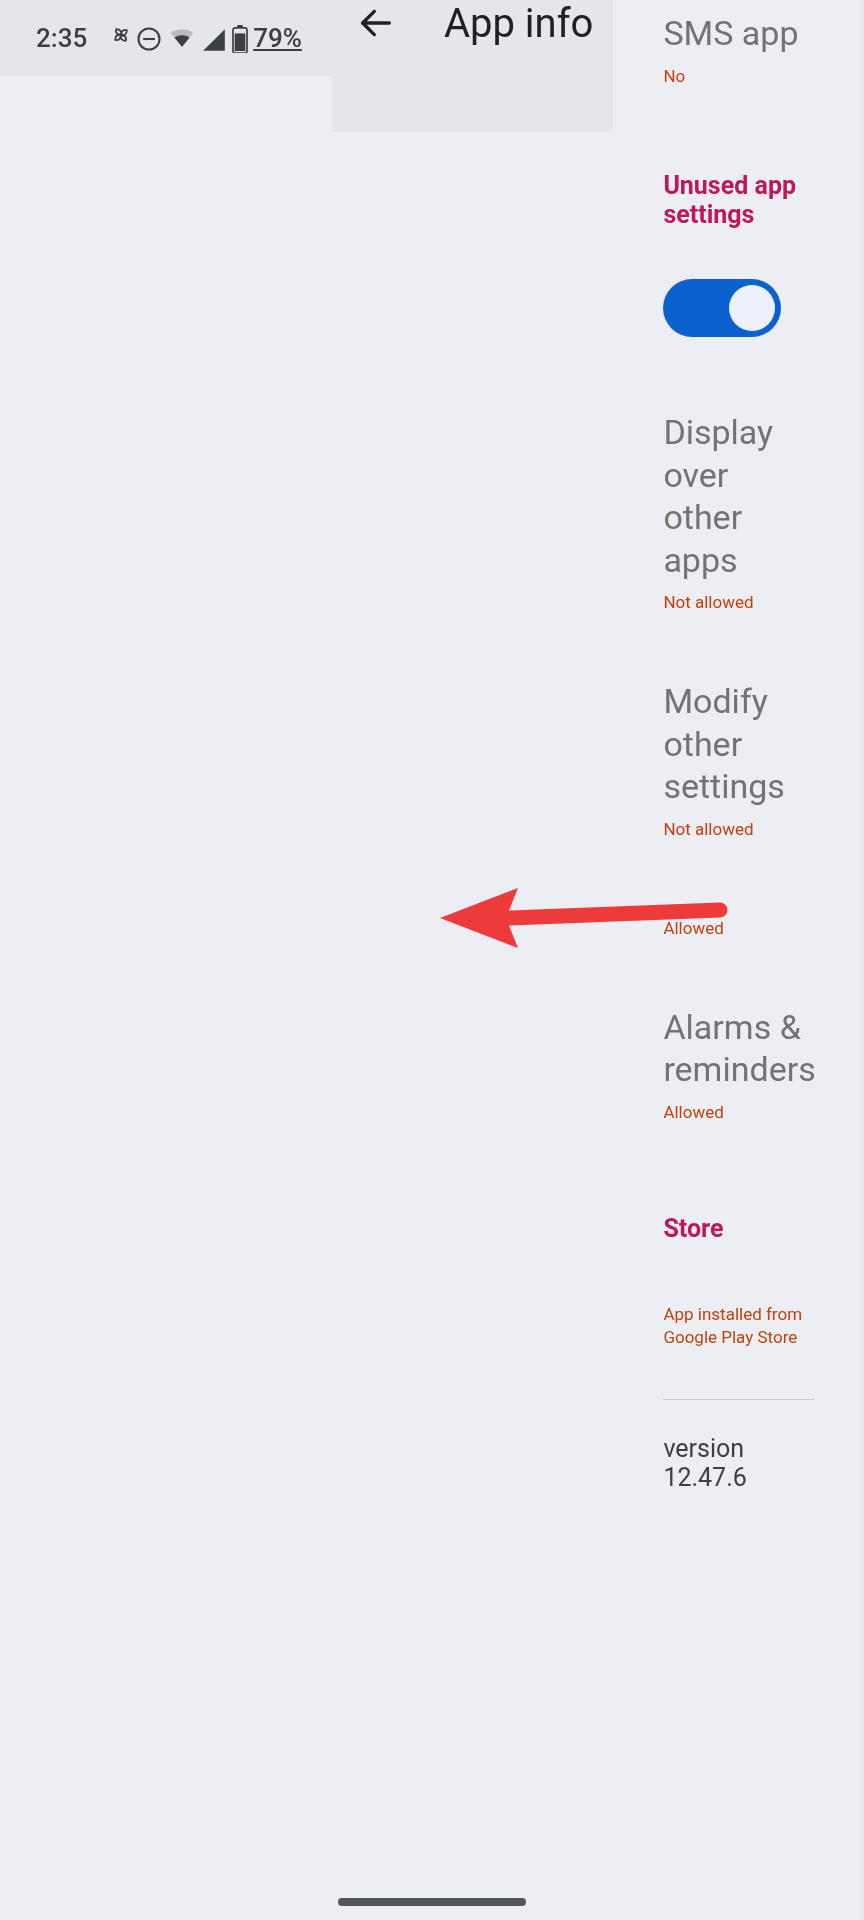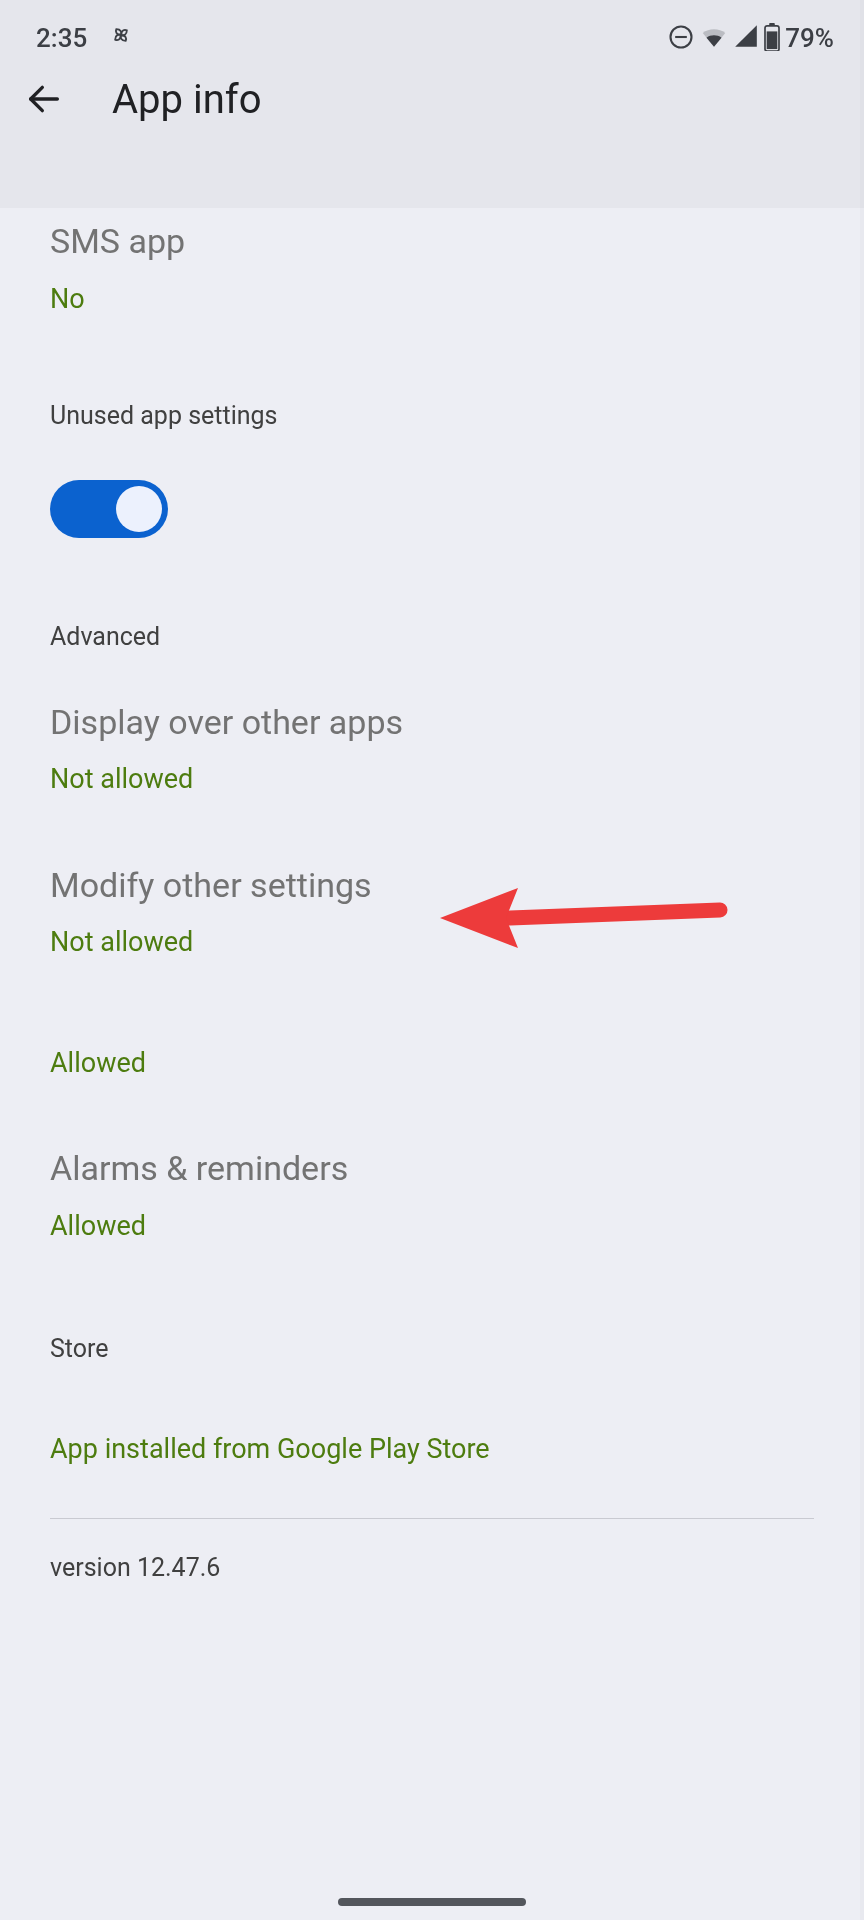--- a/index.html
+++ b/index.html
@@ -1,37 +1,37 @@
 <!DOCTYPE html>
 <html><head>
 <meta charset="utf-8">
 <style>
   * { box-sizing: border-box; margin: 0; padding: 0; }
   html, body { width: 864px; height: 1920px; font-family: 'Roboto', 'Segoe UI', Arial, sans-serif; background: #edeef4; color: #202124; overflow: hidden; }
-  .screen { width: 864px; height: 1920px; display: flex; flex-direction: column; position: relative; }
+  .screen { width: 864px; height: 1920px; display: flex; flex-direction: row; position: relative; }
 
   
   .status-bar { height: 76px; display: flex; align-items: center; justify-content: space-between; padding: 0 30px 0 36px; background: #e5e6ec; color: #3c3f45; font-size: 26px; font-weight: 500; }
   .sb-left { display: flex; align-items: center; gap: 20px; }
-  .sb-right { display: flex; align-items: flex-start; gap: 4px; }
+  .sb-right { display: flex; align-items: flex-end; gap: 4px; text-decoration: underline; }
   .sb-right svg { display: block; }
   .spin-icon { width: 28px; height: 28px; }
 
   
   .header { height: 132px; display: flex; align-items: flex-start; gap: 44px; padding: 0 20px; background: #e5e6ec; }
   .back-btn { width: 48px; height: 48px; display: flex; align-items: center; justify-content: center; background: none; border: none; cursor: pointer; }
   .header-title { font-size: 40px; font-weight: 400; color: #202124; }
 
   
   .content { flex: 1; background: #edeef4; padding: 0 50px; overflow: hidden; }
 
   .row { padding: 30px 0 36px 0; }
   .row-title { font-size: 34px; font-weight: 400; color: #737373; line-height: 1.25; }
-  .row-sub { font-size: 27px; color: #4d7c0f; margin-top: 18px; line-height: 1.35; }
-  .section-title { font-size: 25px; font-weight: 400; color: #404040; padding-top: 54px; padding-bottom: 6px; }
+  .row-sub { font-size: 17px; color: #c2410c; margin-top: 10px; line-height: 1.35; }
+  .section-title { font-size: 25px; font-weight: 700; color: #be185d; padding-top: 54px; padding-bottom: 6px; }
 
   .row.first { padding-top: 12px; padding-bottom: 30px; }
 
   .row.switch-row { display: flex; align-items: center; gap: 30px; padding-top: 44px; padding-bottom: 30px; }
   .switch-row .text-col { flex: 1; }
   .switch-row .row-sub { max-width: 590px; }
 
   
   .toggle { position: relative; width: 118px; height: 58px; border-radius: 30px; background: #0b62cf; flex-shrink: 0; }
   .toggle .knob { position: absolute; right: 6px; top: 6px; width: 46px; height: 46px; border-radius: 50%; background: #ecf1fd; }
@@ -115,21 +115,20 @@
     </div>
 
     <div class="section-title">Unused app settings</div>
 
     <div class="row switch-row">
       <div class="toggle">
         <div class="knob"></div>
       </div>
     </div>
 
-    <div class="section-title">Advanced</div>
 
     <div class="row" style="padding-top:44px;">
       <div class="row-title">Display over other apps</div>
       <div class="row-sub">Not allowed</div>
     </div>
 
     <div class="row">
       <div class="row-title">Modify other settings</div>
       <div class="row-sub">Not allowed</div>
     </div>

